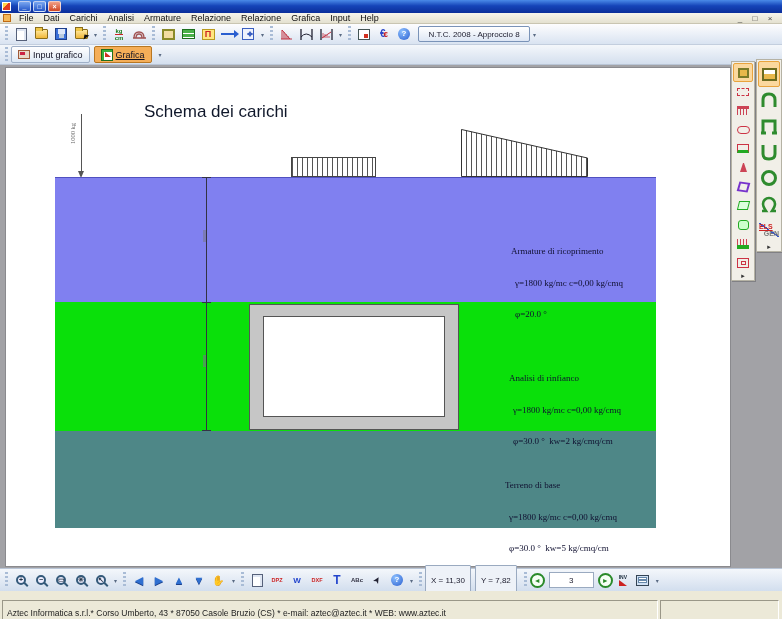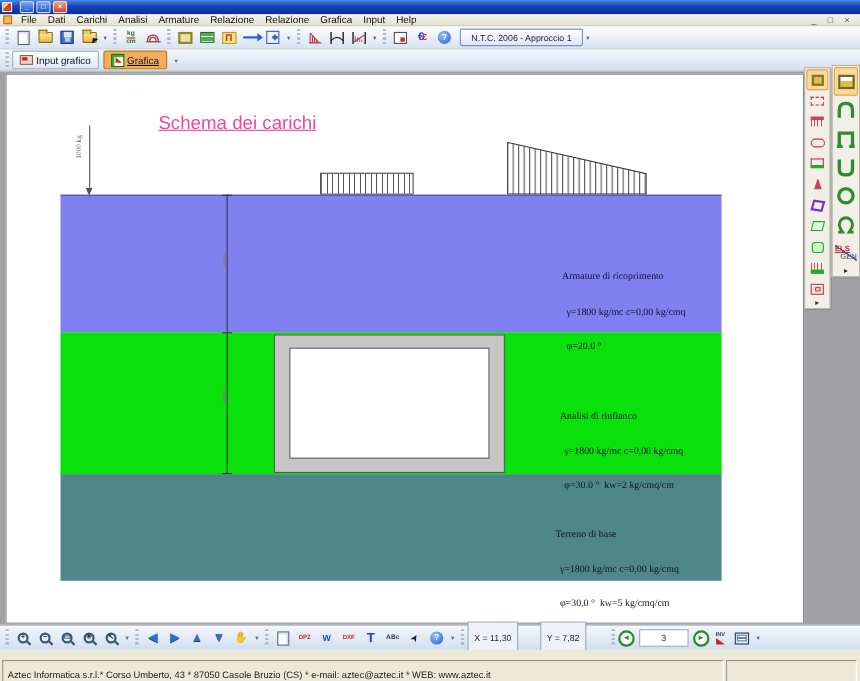--- a/index.html
+++ b/index.html
@@ -93,21 +93,21 @@
   .i-graf::before { content:""; position:absolute; left:2px; top:2px; width:8px; height:8px; background:#fff; }
   .i-graf::after { content:""; position:absolute; left:3px; bottom:3px; width:0; height:0;
     border-bottom:5px solid #d03020; border-right:6px solid transparent; }
 
   
   .workspace { position:absolute; left:0; top:65px; width:782px; height:503px; background:#a2a2a6; }
   .canvas { position:absolute; left:5px; top:2px; width:726px; height:500px; background:#fff;
     border:1px solid #8a8a8e; }
 
   
-  .draw-title { position:absolute; left:138px; top:34px; font-size:17px; color:#ec4899;text-decoration:underline; }
+  .draw-title { position:absolute; left:138px; top:34px; font-size:17px; color:#0f172a; }
   .soil { position:absolute; left:49px; width:601px; }
   .soil.blue { top:109px; height:125px; background:#8080f0; border-top:1px solid #5050c0; }
   .soil.green { top:234px; height:129px; background:#0ae00a; }
   .soil.teal { top:363px; height:97px; background:#4e8787; }
   .soil-label { position:absolute; font-family:"Liberation Serif",serif; font-size:9px;
     line-height:10.5px; color:#101030; white-space:pre; }
   .soil-label .ind { padding-left:4px; }
   .culvert-outer { position:absolute; left:243px; top:236px; width:210px; height:126px;
     background:#c6c6c6; border:1px solid #555; }
   .culvert-inner { position:absolute; left:13px; top:11px; width:182px; height:101px;
@@ -161,21 +161,21 @@
     display:flex; align-items:center; padding-left:2px; }
   .mag { position:relative; width:10px; height:10px; border:2px solid #345a7a; border-radius:50%;
     background:#eef; }
   .mag::after { content:""; position:absolute; width:2px; height:5px; background:#345a7a;
     right:-3px; bottom:-4px; transform:rotate(-45deg); }
   .mag .sign { position:absolute; left:0; top:-1px; width:6px; font-size:7px; font-weight:bold;
     color:#234; text-align:center; line-height:8px; }
   .parrow { font-size:11px; color:#2f6fd0; line-height:11px; text-shadow:0 1px 0 #1a3f8a; }
   .txtico { font-weight:bold; color:#334; }
   .coordbox { height:30px; border:1px solid #9aaac0; background:#eef2f8; font-size:8px; color:#223;
-    display:flex; align-items:center; padding:0 5px; margin-right:20px; border-radius:1px; }
+    display:flex; align-items:center; padding:0 5px; margin-right:4px; border-radius:1px; }
   .phasebox { width:45px; height:16px; border:1px solid #9aaac0; background:#fff; font-size:8px;
     color:#223; display:flex; align-items:center; justify-content:center; margin:0 4px; }
   .circbtn { width:15px; height:15px; border:2px solid #2a8a2a; border-radius:50%; background:#f6fff6;
     color:#2a8a2a; font-size:7px; line-height:11px; text-align:center; font-weight:bold; }
   .i-split { width:13px; height:11px; border:1px solid #345; background:#cfe0f4; display:flex;
     flex-direction:column; justify-content:space-evenly; padding:1px; }
   .i-split i { display:block; height:3px; background:#fff; border:1px solid #68a; }
   .i-inv { display:flex; flex-direction:column; align-items:center; line-height:5px; }
   .i-inv .red { width:0; height:0; border-bottom:6px solid #c22; border-right:8px solid transparent; }
   .i-inv .t { font-size:5px; font-weight:bold; color:#234; }
@@ -292,21 +292,21 @@
     <div class="tb-btn">
         <span class="i-report"></span>
       </div>
     <div class="tb-btn">
       <span class="i-euro"><span>€</span><span class="e2">€</span></span>
     </div>
     <div class="tb-btn">
         <span class="i-help">?</span>
       </div>
     <div class="ntc-combo">
-      <span>N.T.C. 2006 - Approccio 1</span>
+      <span>N.T.C. 2008 - Approccio 8</span>
     </div>
     <span class="chev">▾</span>
   </div>
 
   <div class="toolbar2">
     <div class="grip"></div>
     <div class="view-btn">
       <span class="i-desk"></span>
       <span class="lbl">Input grafico</span>
     </div>

